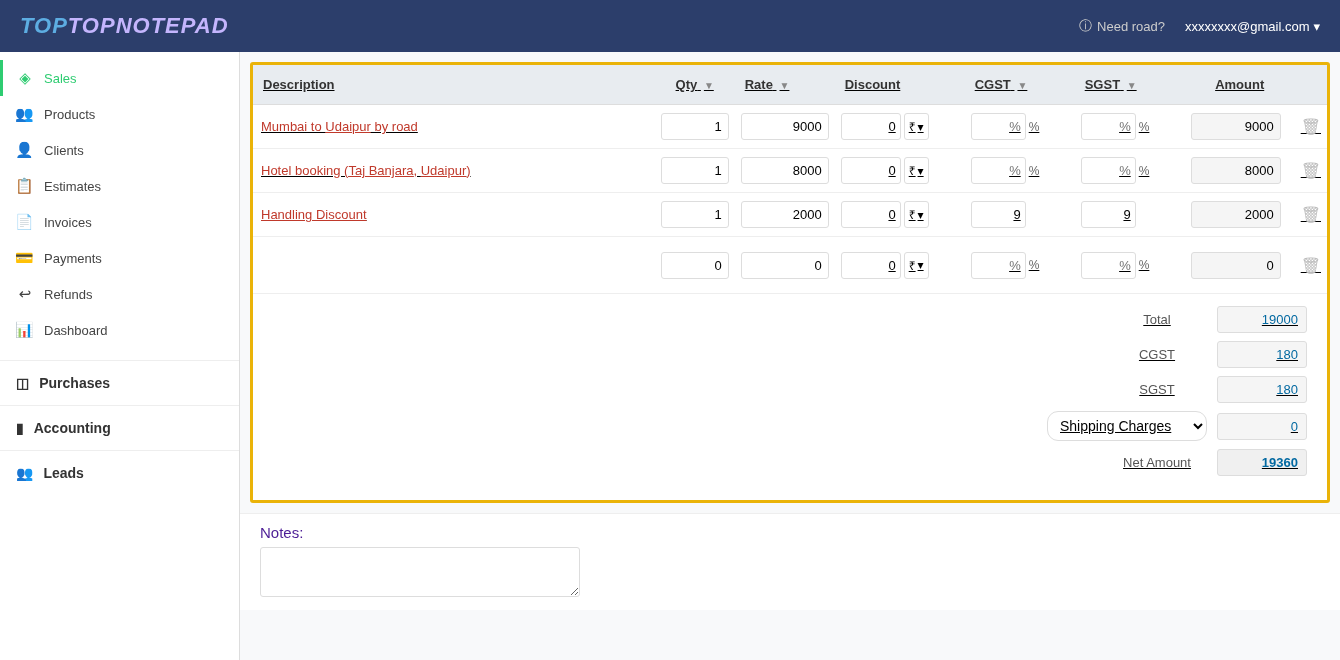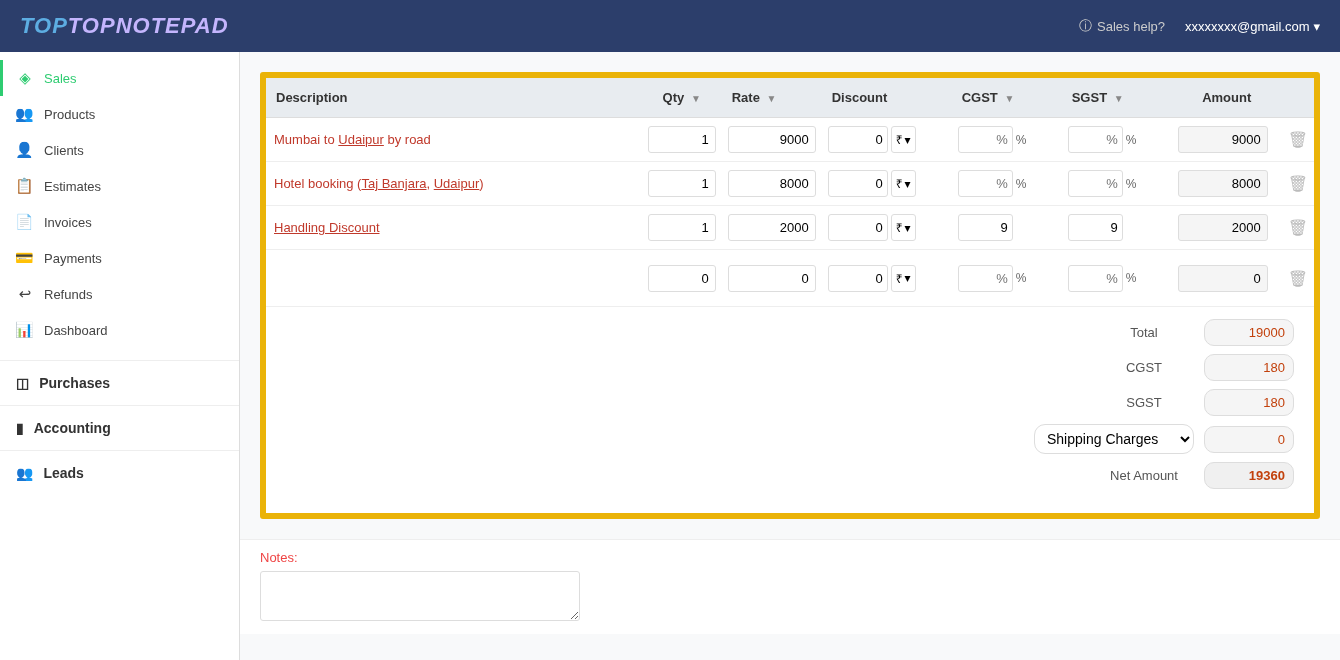--- a/index.html
+++ b/index.html
@@ -89,23 +89,24 @@
     .content {
       flex: 1;
       overflow-y: auto;
       padding: 0;
       background: #f8f9fa;
     }
 
     
     .table-container {
       background: white;
-      margin: 20px;
-      border: 6px solid #eab308;
-      border-radius: 3px;
+      margin: 10px;
+      border: 3px solid #eab308;
+      border-radius: 3px;
+      text-decoration: underline;
     }
 
     table.invoice-table {
       width: 100%;
       border-collapse: collapse;
     }
     table.invoice-table thead tr {
       background: #e8ecf0;
     }
     table.invoice-table thead th {
@@ -211,26 +212,26 @@
     }
     .totals-label {
       text-align: center;
       color: #555;
       font-size: 13px;
       min-width: 100px;
     }
     .totals-value {
       width: 90px;
       border: 1px solid #ddd;
-      border-radius: 10px;
+      border-radius: 3px;
       padding: 5px 8px;
       text-align: right;
       font-size: 13px;
       background: #f5f5f5;
-      color: #c2410c;
+      color: #0369a1;
     }
     .totals-value.net {
       background: #f0f0f0;
       font-weight: bold;
       padding-left: 25px;
     }
 
     .shipping-row {
       display: flex;
       justify-content: flex-end;
@@ -248,22 +249,22 @@
       min-width: 160px;
     }
 
     
     .notes-section {
       background: white;
       padding: 10px 20px;
       border-top: 1px solid #eee;
     }
     .notes-label {
-      font-size: 13px;
-      color: #ef4444;
+      font-size: 15px;
+      color: #4c1d95;
       margin-bottom: 6px;
     }
     .notes-input {
       width: 320px;
       height: 50px;
       border: 1px solid #ddd;
       border-radius: 3px;
       padding: 6px;
       font-size: 13px;
       resize: vertical;
@@ -283,21 +284,21 @@
 </head>
 <body>
 
 <div class="header">
   <div class="header-logo">
     <span>Top</span><span style="color:#c4b5fd;font-style:italic;">TopNotepad</span>
   </div>
   <div class="header-right">
     <div class="header-help">
       <span>ⓘ</span>
-      <span>Sales help?</span>
+      <span>Need road?</span>
     </div>
     <div class="header-email">
       <span>xxxxxxxx@gmail.com</span>
       <span>▾</span>
     </div>
   </div>
 </div>
 
 <div class="main-layout">
 

